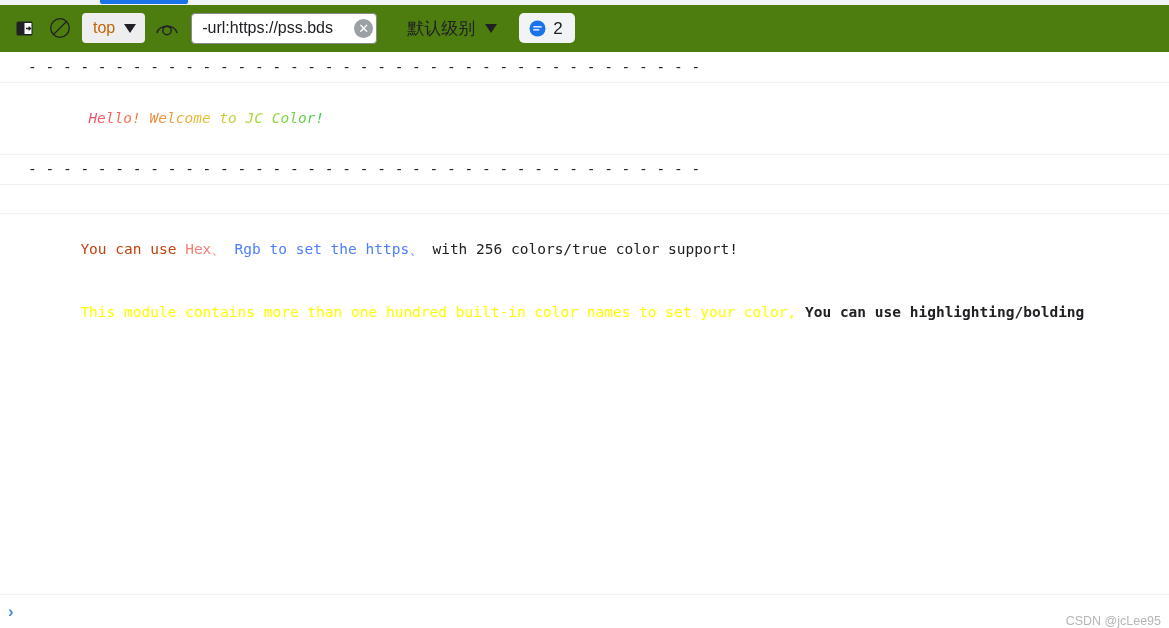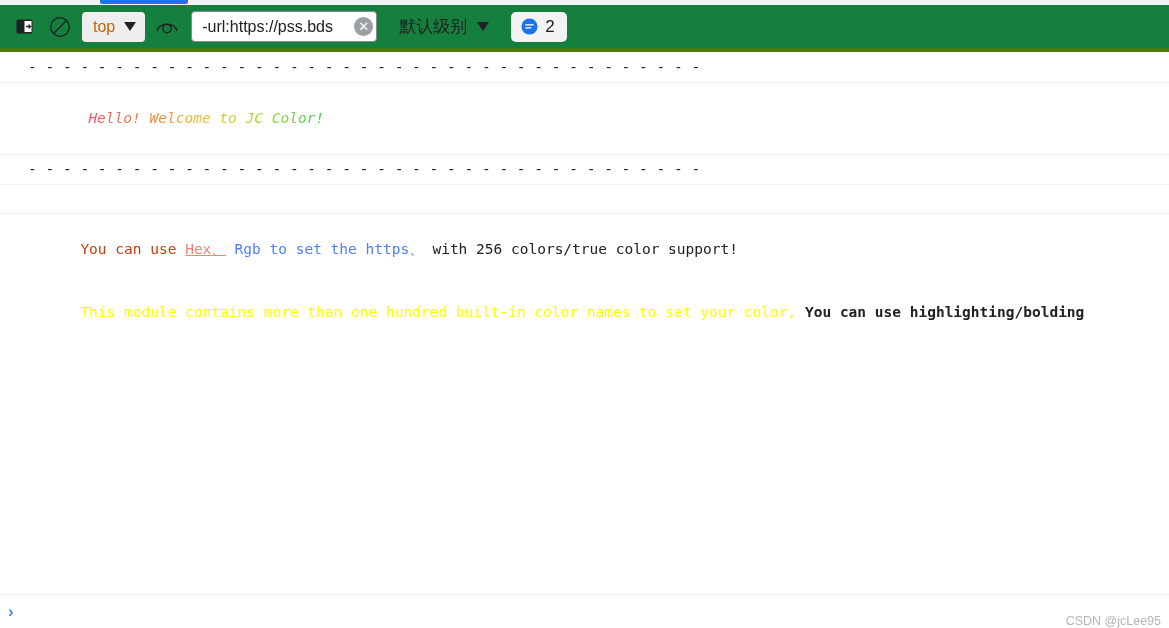--- a/index.html
+++ b/index.html
@@ -18,22 +18,22 @@
     background: #f1f3f4;
   }
   .tabstrip .active-underline {
     position: absolute; left: 100px; top: 0; width: 88px; height: 4px;
     background: #1a73e8; border-radius: 0 0 2px 2px;
   }
 
   
   .toolbar {
     position: absolute; top: 5px; left: 0; width: 1169px; height: 47px;
-    background: #15803d;
-    border-bottom: 4px solid #4d7c0f;
+    background: #4d7c0f;
+    border-bottom: 1px solid #4d7c0f;
     display: flex; align-items: center; gap: 8px;
     padding: 0 10px;
   }
   .tb-icon {
     width: 28px; height: 28px;
     display: flex; align-items: center; justify-content: center;
     border-radius: 4px; cursor: pointer; flex: 0 0 auto;
   }
 
   .ctx-select {
@@ -61,21 +61,21 @@
     font-family: Liberation Sans, sans-serif;
   }
   .clear-btn {
     width: 19px; height: 19px; border-radius: 50%; background: #9aa0a6;
     color: #fff; display: flex; align-items: center; justify-content: center;
     font-size: 13px; line-height: 1; cursor: pointer; flex: 0 0 auto;
   }
 
   .level-select {
     display: flex; align-items: center; gap: 10px; cursor: pointer;
-    height: 30px; padding: 0 4px 0 6px; flex: 0 0 auto; margin-left: 8px;
+    height: 30px; padding: 0 4px 0 6px; flex: 0 0 auto; margin-left: 16px;
   }
   .level-select .lvl-label {
     font-size: 17px; color: #202124;
     font-family: "Liberation Sans", sans-serif; line-height: 1;
   }
 
   .msg-badge {
     display: flex; align-items: center; gap: 7px;
     background: #f1f3f4; border-radius: 5px;
     height: 30px; padding: 0 12px 0 10px; cursor: pointer; flex: 0 0 auto;
@@ -184,21 +184,21 @@
       <span class="grad it ul" style="background-image:linear-gradient(90deg,#f0506e 0%,#ef7f3a 25%,#e5c22c 50%,#9ed93a 75%,#3ac94a 100%);">Hello! Welcome to JC Color!</span>
     </div>
 
     <div class="row" style="color:#202124;">- - - - - - - - - - - - - - - - - - - - - - - - - - - - - - - - - - - - - - -</div>
 
 
 
     <div class="row blank"></div>
 
     <div class="row noborder">
-      <span style="color:#c2410c;">You can use </span><span style="color:#fa8072;text-decoration:underline;">Hex、</span><span style="color:#4d7fff;"> Rgb to set the https、</span><span style="color:#202124;"> with 256 colors/true color support!</span>
+      <span style="color:#c2410c;">You can use </span><span style="color:#fa8072;">Hex、</span><span style="color:#4d7fff;"> Rgb to set the https、</span><span style="color:#202124;"> with 256 colors/true color support!</span>
       <br>
       <span style="color:#ffff00;">This module contains more than one hundred built-in color names to set your color,</span><span class="bold" style="color:#202124;"> You can use highlighting/bolding</span>
       <br>
       
       <br>
       
     </div>
 
   </div>
 

